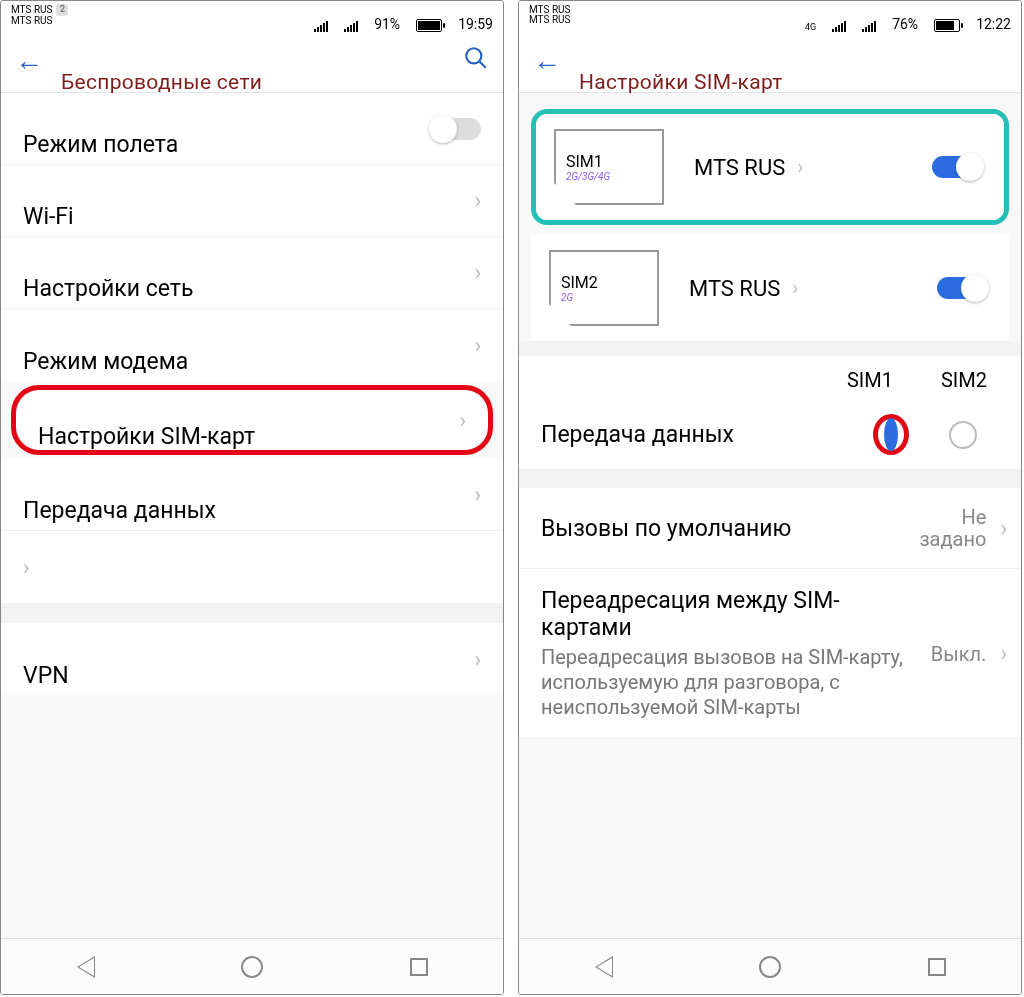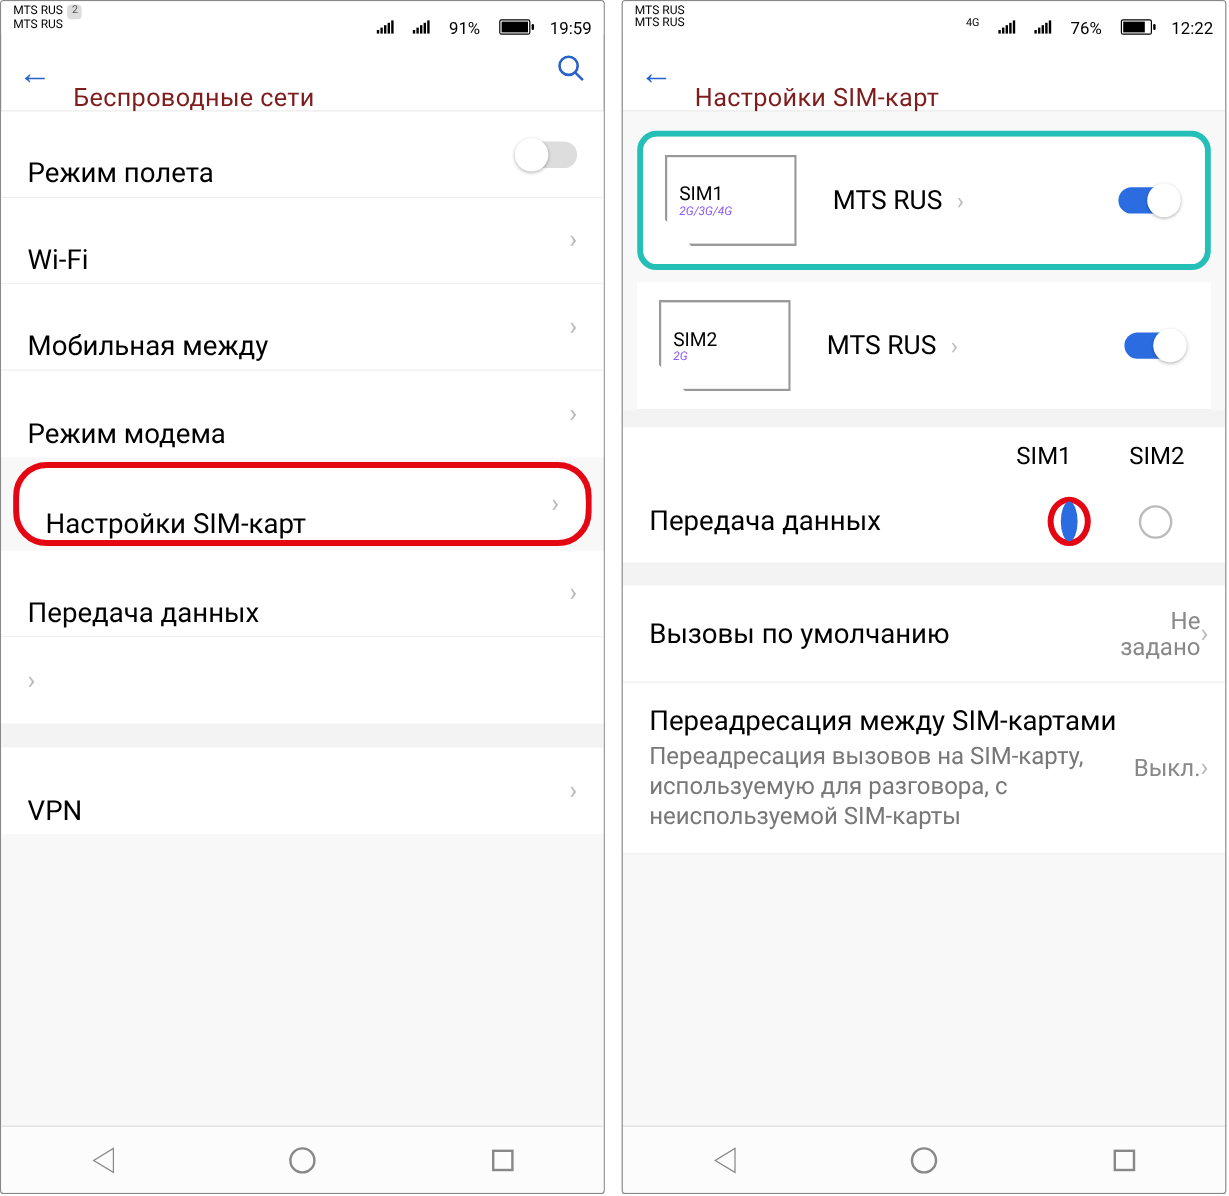--- a/index.html
+++ b/index.html
@@ -31,21 +31,21 @@
     color: #000;
     background: #fff;
   }
   .status-left { display: flex; flex-direction: column; line-height: 1.05; font-size: 10px; }
   .status-left .carrier-row { display: flex; align-items: center; gap: 4px; }
   .badge2 {
     display:inline-flex; align-items:center; justify-content:center;
     width:12px; height:12px; border-radius:3px; background:#ddd; color:#555;
     font-size:9px;
   }
-  .status-right { display: flex; align-items: flex-start; gap: 16px; font-size: 14px; margin-top: 18px; }
+  .status-right { display: flex; align-items: flex-end; gap: 16px; font-size: 14px; margin-top: 18px; }
   .signal-icon { display:inline-flex; align-items:flex-end; gap:1px; height:12px; }
   .signal-icon i { width:2px; background:#000; display:block; }
   .signal-icon i:nth-child(1){height:3px}
   .signal-icon i:nth-child(2){height:5px}
   .signal-icon i:nth-child(3){height:7px}
   .signal-icon i:nth-child(4){height:9px}
   .signal-icon i:nth-child(5){height:11px}
   .battery-icon {
     width:26px; height:13px; border:1.5px solid #000; border-radius:2px; position:relative;
   }
@@ -135,21 +135,21 @@
   .red-circle {
     border:5px solid #e40613; border-radius:50%; padding:6px;
   }
 
   .multi-row {
     display:flex; align-items:center; padding:18px 14px 18px 22px; background:#fff;
     border-bottom:1px solid #eee;
   }
   .multi-row .mtitle { font-size:23px; color:#000; }
   .multi-row .mdesc { font-size:20px; color:#777; margin-top:4px; line-height:1.25; }
-  .multi-row .mright { display:flex; align-items:center; color:#888; font-size:20px; text-align:right; gap:0;}
+  .multi-row .mright { display:flex; align-items:center; color:#888; font-size:20px; text-align:right; gap:14px;}
   .multi-left { flex:1; padding-right:10px; }
 
   
   .navbar {
     height:56px; border-top:1px solid #ddd; display:flex; align-items:center;
     justify-content:space-around; background:#fcfcfc;
   }
   .nav-btn { width:30px; height:30px; display:flex; align-items:center; justify-content:center; }
   .tri {
     width:0; height:0; border-top:11px solid transparent; border-bottom:11px solid transparent;
@@ -222,21 +222,21 @@
         <span class="label">Режим полета</span>
         <span class="toggle">
             <span class="knob"></span>
           </span>
       </div>
       <div class="row">
         <span class="label">Wi-Fi</span>
         <span class="chevron">›</span>
       </div>
       <div class="row">
-        <span class="label">Мобильная между</span>
+        <span class="label">Настройки сеть</span>
         <span class="chevron">›</span>
       </div>
       <div class="row">
         <span class="label">Режим модема</span>
         <span class="chevron">›</span>
       </div>
     </div>
 
     <div class="highlight-red">
       <div class="row">

